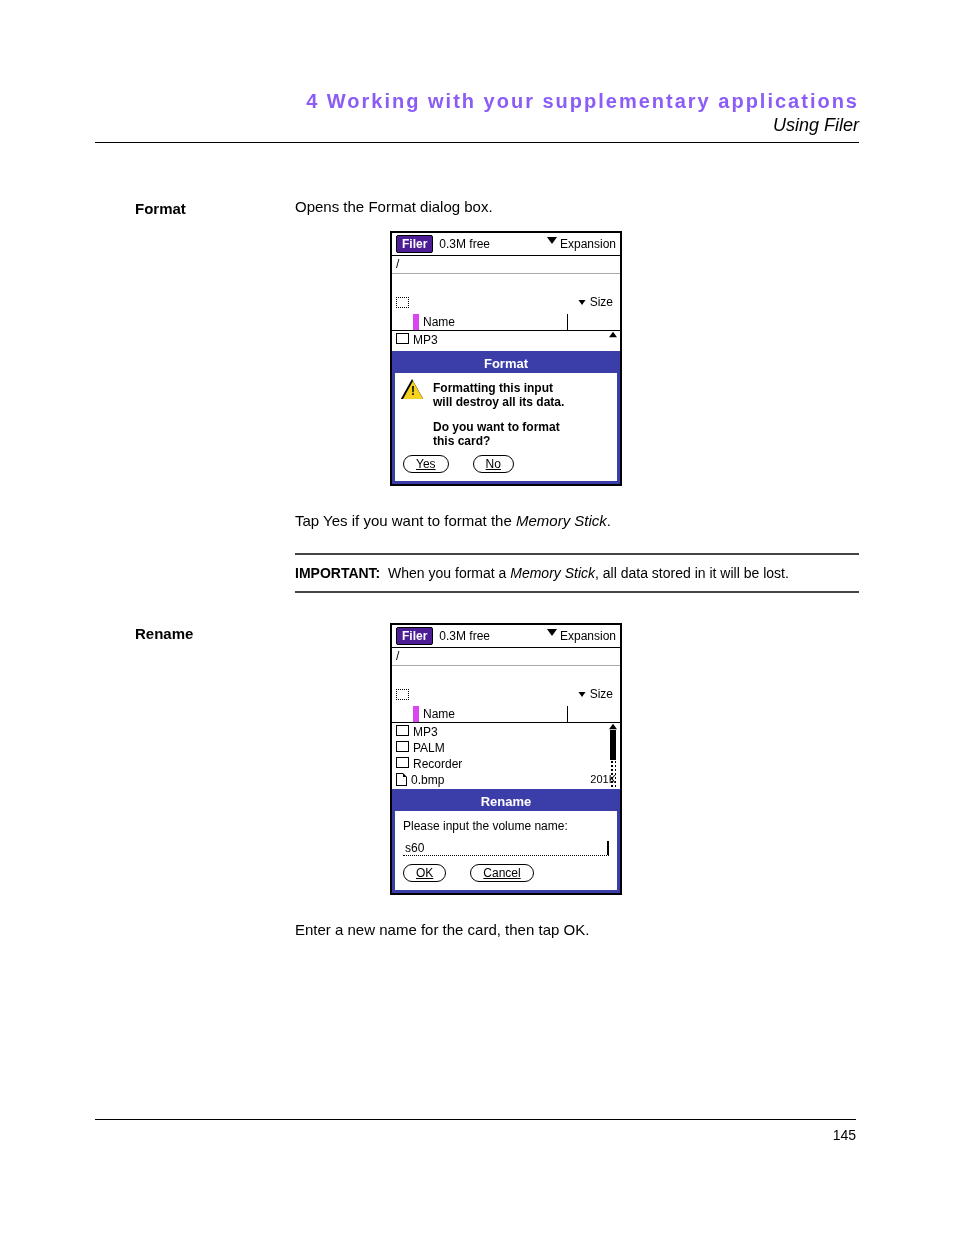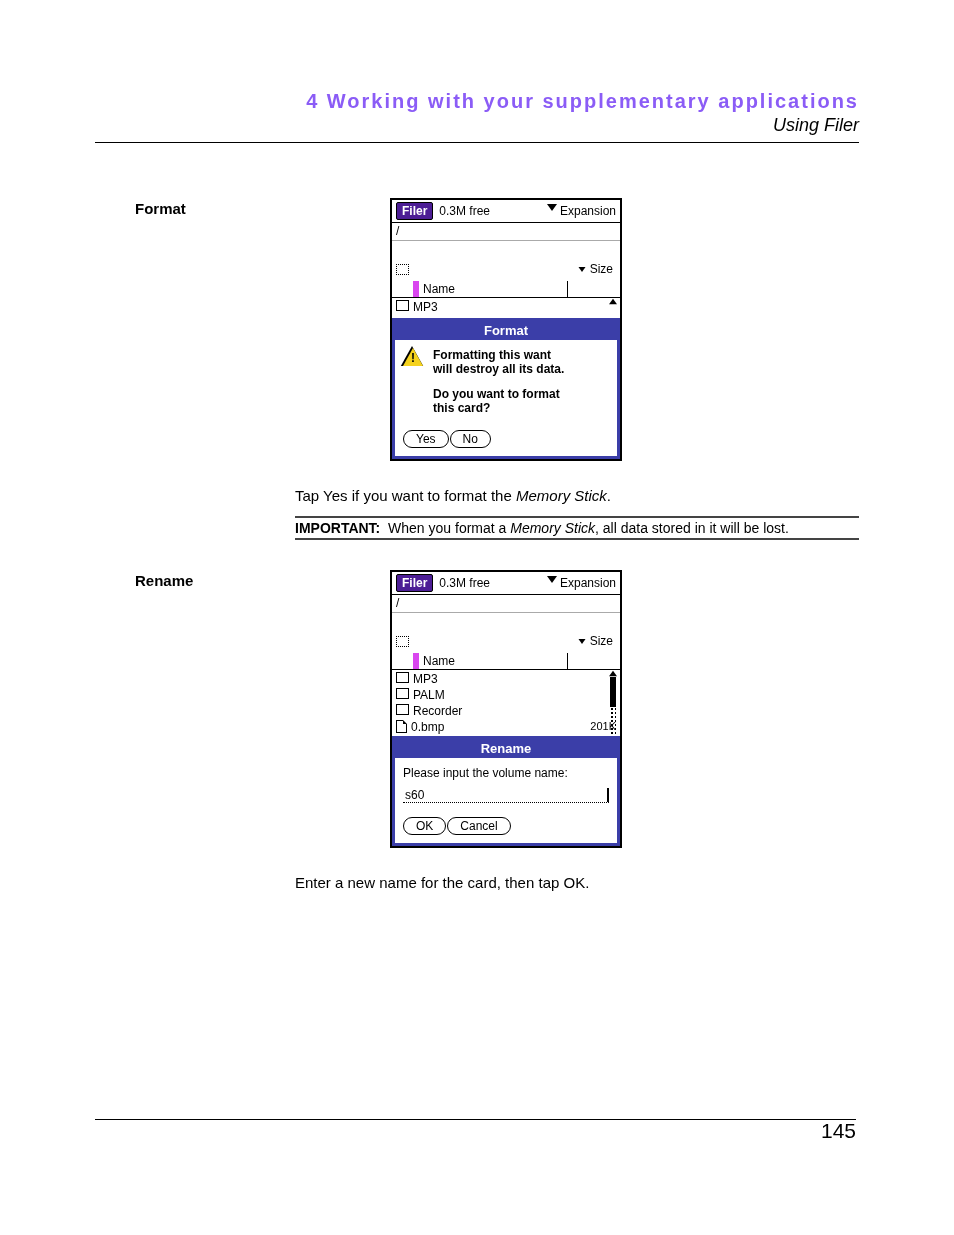--- a/index.html
+++ b/index.html
@@ -19,32 +19,32 @@
   .section { font-size: 18px; font-style: italic; margin-top: 2px; }
   .hr { border: 0; border-top: 1px solid #000; margin-top: 6px; margin-left: -40px; }
   .row { display: flex; margin-top: 55px; }
   .label-col { width: 160px; font-weight: 700; font-size: 15px; padding-top: 2px; }
   .content-col { flex: 1; font-size: 15px; }
   .desc { margin-bottom: 16px; }
   .after-img { margin-top: 26px; margin-bottom: 10px; }
   .important-box {
     border-top: 2px solid #444;
     border-bottom: 2px solid #444;
-    padding: 1px 0;
-    margin-top: 12px;
+    padding: 9px 0;
+    margin-top: 24px;
     font-size: 14px;
     line-height: 1.35;
   }
   .imp-label { font-weight: 700; }
   .italic { font-style: italic; }
   .pagenum {
     position: absolute;
     bottom: 92px;
     right: 98px;
-    font-size: 21px;
+    font-size: 14px;
   }
   .bottom-rule {
     position: absolute;
     bottom: 115px;
     left: 95px; right: 98px;
     border-top: 1px solid #000;
   }
 
   
   .palm {
@@ -117,21 +117,21 @@
     border-bottom:18px solid #f5d21e; position:absolute; top:0; left:0;
   }
   .warn-ico .tri-border {
     width:0;height:0;border-left:10px solid transparent;border-right:10px solid transparent;
     border-bottom:18px solid #000; position:absolute; top:-1px; left:-1px;
     transform: scale(1.12);
   }
   .warn-ico .bang { position:absolute; top:3px; left:0; width:20px; text-align:center; font-weight:700; font-size:12px; }
   .dialog .warn-text { font-weight:700; font-size:12px; line-height:1.2; }
   .dialog .q { font-weight:700; font-size:12px; margin-top:10px; margin-left:30px; line-height:1.2; }
-  .dialog .btn-row { display:flex; gap:1px; margin-top:14px; }
+  .dialog .btn-row { display:flex; gap:24px; margin-top:6px;text-decoration:underline; }
   .pbtn {
     border:1px solid #000; border-radius:10px; padding:1px 12px; font-size:12px;
     background:#fff; cursor:default; line-height:14px; min-width:36px; text-align:center;
   }
   .dialog .prompt { font-size:12px; }
   .dialog .input-line {
     border-bottom:1px dotted #000; font-size:12px; padding:0 2px; margin:8px 0 8px;
     border-right:2px solid #000;
   }
   .file-ico {
@@ -147,20 +147,21 @@
 <div class="page">
   <div class="header">
     <div class="chapter">4 Working with your supplementary applications</div>
     <div class="section">Using Filer</div>
     <hr class="hr">
   </div>
 
   <div class="row">
     <div class="label-col">Format</div>
     <div class="content-col">
+      <div class="desc">Opens the Format dialog box.</div>
 
       <div class="palm">
         <div class="titlebar">
           <span class="app-label">Filer</span>
           <span class="free">0.3M free</span>
           <span class="exp-wrap">
             <span class="triangle-down"></span>
             <span>Expansion</span>
           </span>
         </div>
@@ -185,21 +186,21 @@
         <div class="dialog">
           <div class="dlg-title">Format</div>
           <div class="dlg-body">
             <div class="warn-row">
               <div class="warn-ico">
                 <div class="tri-border"></div>
                   <div class="tri"></div>
                   <div class="bang">!</div>
               </div>
               <div class="warn-text">
-                <span>Formatting this want</span><br>
+                <span>Formatting this input</span><br>
                 <span>will destroy all its data.</span>
               </div>
             </div>
             <div class="q">
               <span>Do you want to format</span><br>
               <span>this card?</span>
             </div>
             <div class="btn-row">
               <div class="pbtn">Yes</div>
               <div class="pbtn">No</div>

